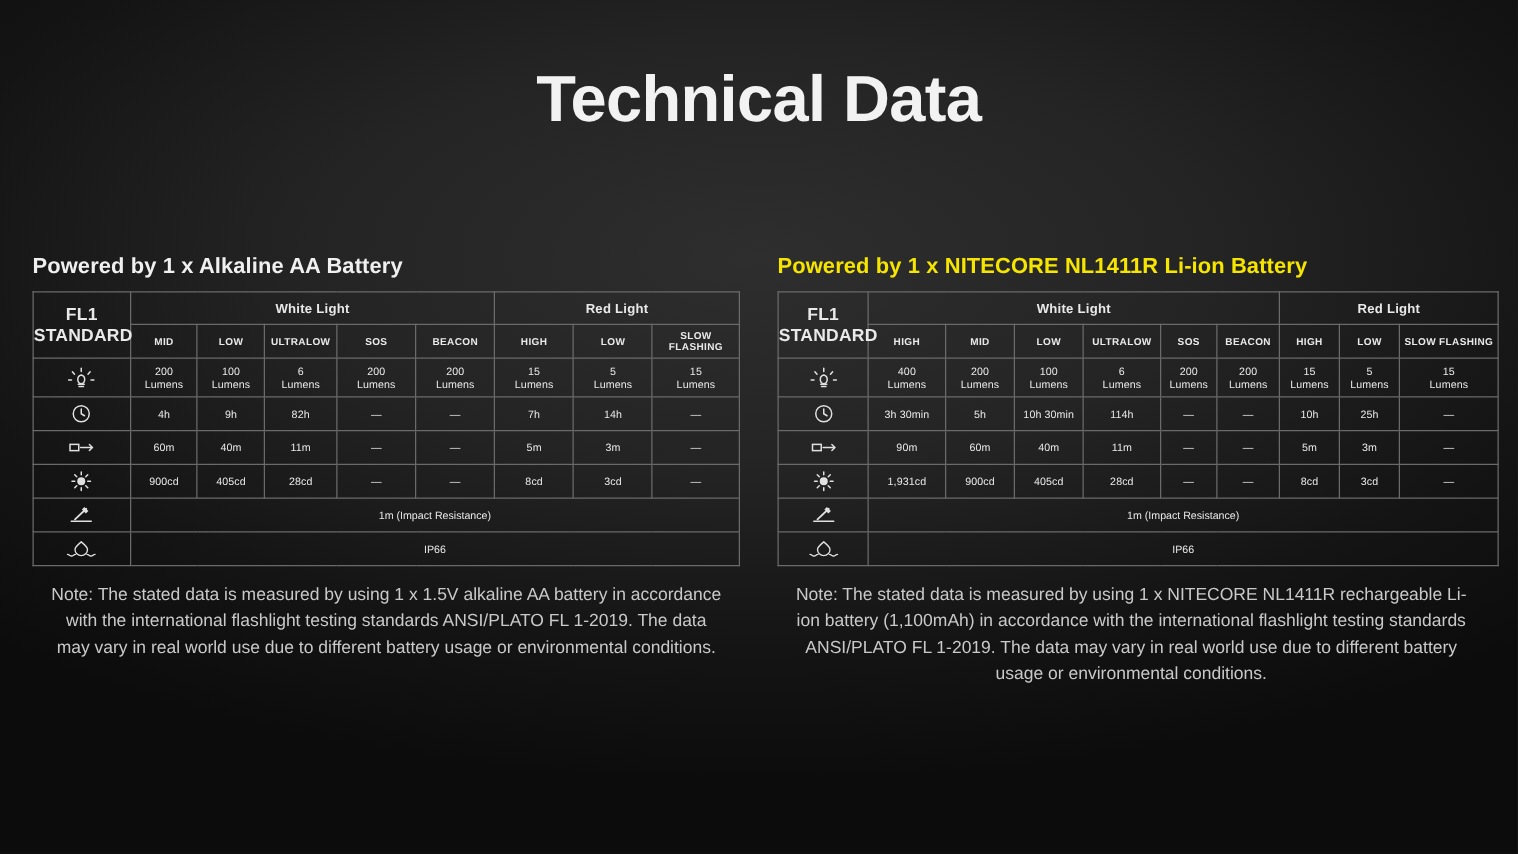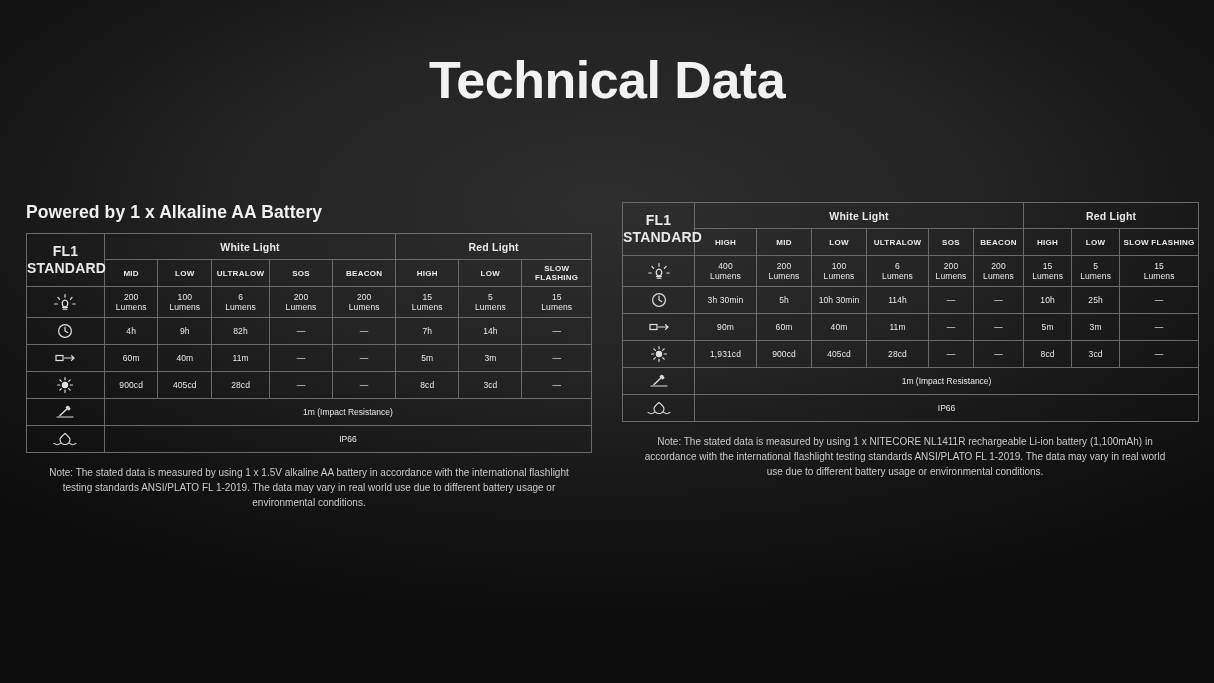--- a/index.html
+++ b/index.html
@@ -86,21 +86,21 @@
   .cell.two-line { height: 31px; }
   .icon-cell {
     height: 27px;
   }
   .icon-cell svg { display: block; margin: 0 auto; }
   .full-cell {
     font-size: 8.5px;
     height: 25px;
   }
   .note {
-    font-size: 10px;
+    font-size: 14px;
     line-height: 1.5;
     color: #c9c9c9;
     text-align: center;
     margin-top: 12px;
     padding: 0 14px;
   }
 </style>
 </head>
 <body>
 
@@ -243,20 +243,21 @@
                 </svg>
           </td>
           <td colspan="8" class="full-cell">IP66</td>
         </tr>
       </tbody>
         </table>
       <div class="note">Note: The stated data is measured by using 1 x 1.5V alkaline AA battery in accordance with the international flashlight testing standards ANSI/PLATO FL 1-2019. The data may vary in real world use due to different battery usage or environmental conditions.</div>
     </div>
 
     <div class="panel">
+      <div class="panel-title yellow">Powered by 1 x NITECORE NL1411R Li-ion Battery</div>
       <table>
         <colgroup>
           <col style="width:72px">
             <col style="width:62px">
             <col style="width:55px">
             <col style="width:55px">
             <col style="width:62px">
           <col style="width:45px">
             <col style="width:50px">
             <col style="width:48px">

